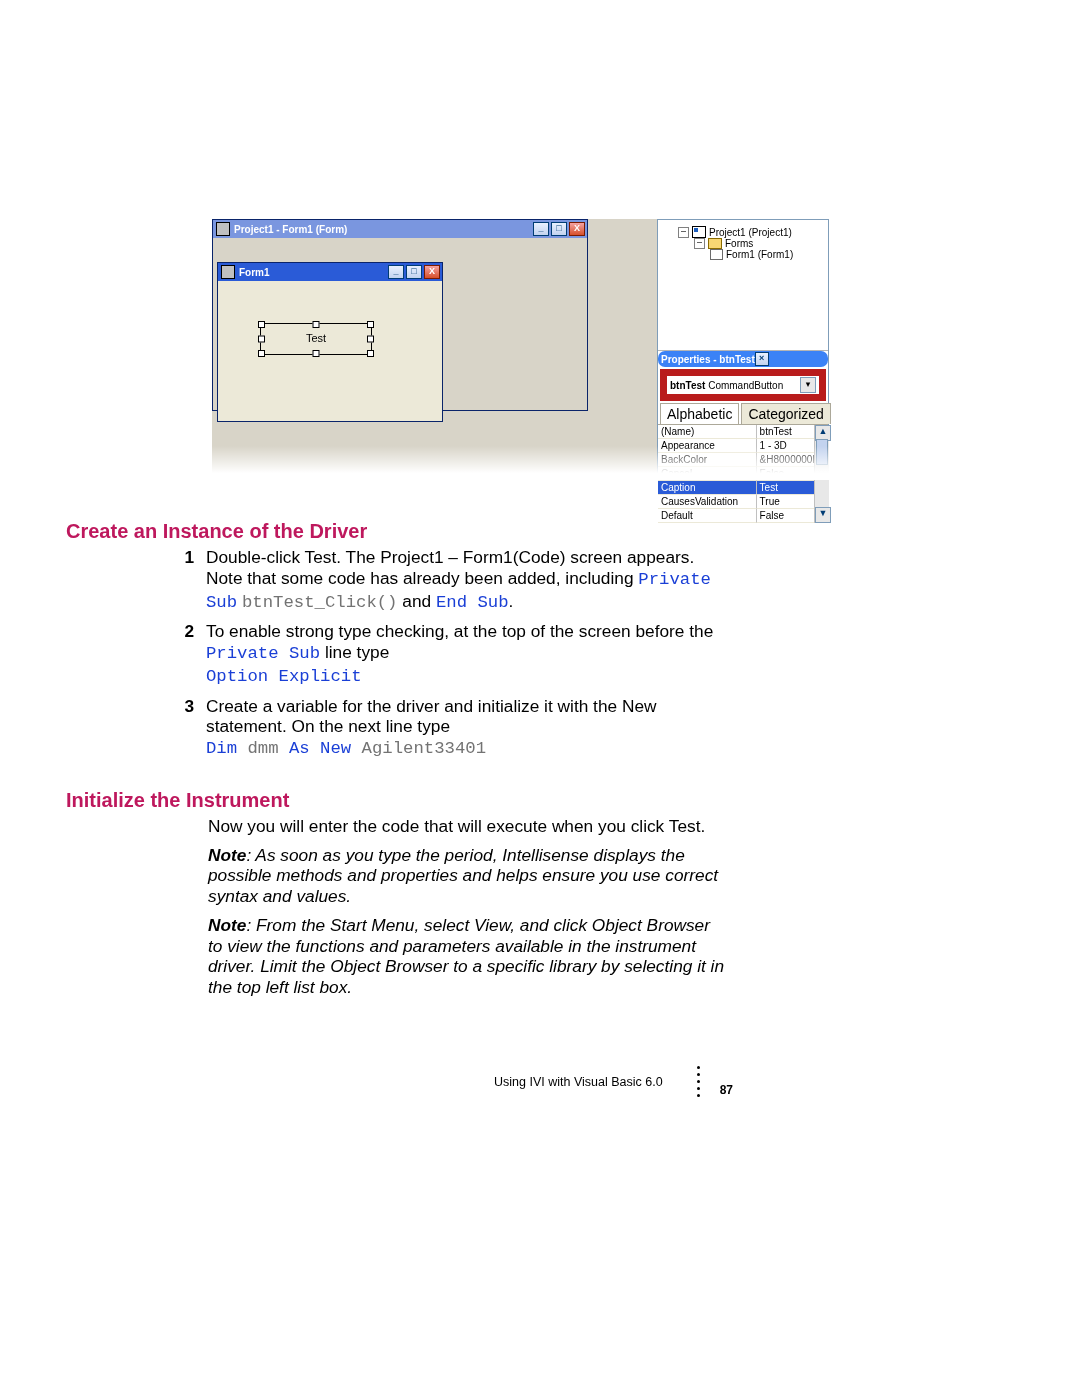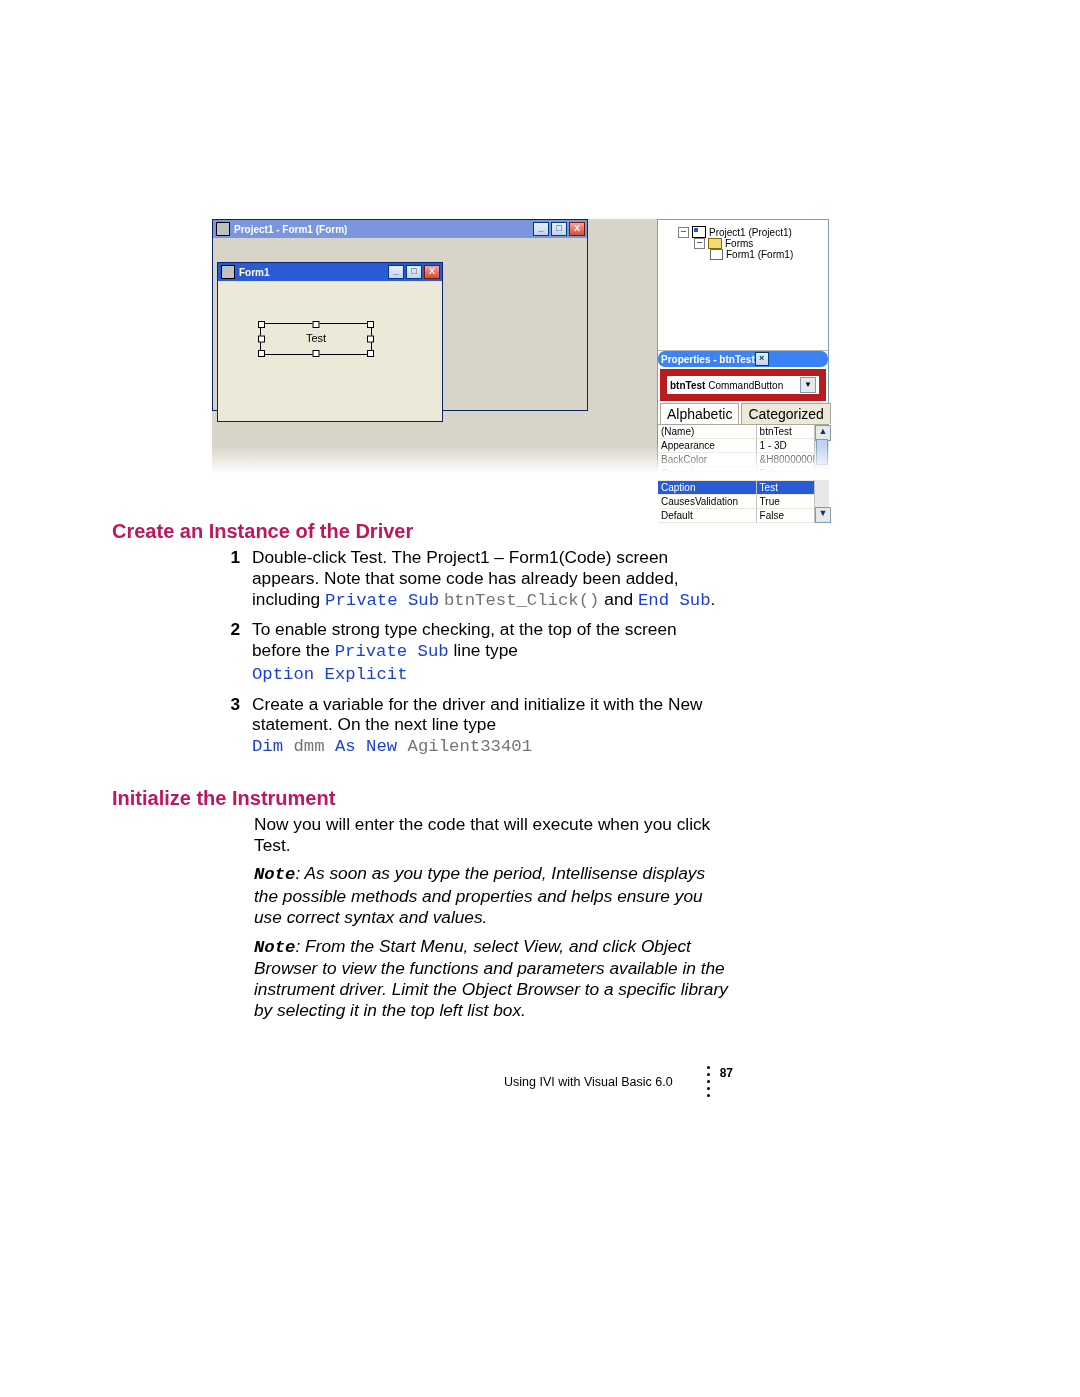--- a/index.html
+++ b/index.html
@@ -10,21 +10,21 @@
     font-size: 14px;
     color: #000;
     width: 1080px;
   }
   .page {
     position: relative;
     width: 908px;
     height: 1397px;
     box-sizing: border-box;
     padding-top: 219px;
-    padding-left: 112px;
+    padding-left: 66px;
     padding-right: 180px;
   }
 
   
   .ide {
     position: absolute;
     left: 212px;
     top: 219px;
     width: 617px;
     height: 260px;
@@ -171,21 +171,21 @@
     display: flex;
     gap: 12px;
     margin: 0 0 8px 108px;
   }
   .num-para .num { font-weight: bold; width: 20px; text-align: right; flex-shrink:0;}
   .body-para { margin: 0 0 8px 142px; }
   .code { font-family: "Courier New", monospace; }
   .kw   { color: #1a3fd6; }
   .plain-code{ color:#737373; }
   .note { font-style: italic; }
-  .note b { font-weight: bold; font-style: italic; font-family: Liberation Mono, monospace; }
+  .note b { font-weight: bold; font-style: italic; }
   .sect2 { margin-top: 28px;}
 
   
   .footer {
     position:absolute;
     bottom: 300px;
     right: 175px;
     font-size: 12.5px;
     display:flex;
     align-items:center;
@@ -340,21 +340,21 @@
       </div>
 
       <div class="body-para note">
         <b>Note</b><span>: From the Start Menu, select View, and click Object Browser to view the functions and parameters available in the instrument driver. Limit the Object Browser to a specific library by selecting it in the top left list box.</span>
       </div>
     </div>
   </div>
 
   <div class="footer">
     <span>Using IVI with Visual Basic 6.0</span>
-    <div style="display:flex;align-items:flex-start;gap:10px">
+    <div style="display:flex;align-items:flex-end;gap:20px">
       <div class="pg-dots">
         <div class="d"></div>
           <div class="d"></div>
           <div class="d"></div>
           <div class="d"></div>
           <div class="d"></div>
       </div>
       <span class="pgnum">87</span>
     </div>
   </div>

